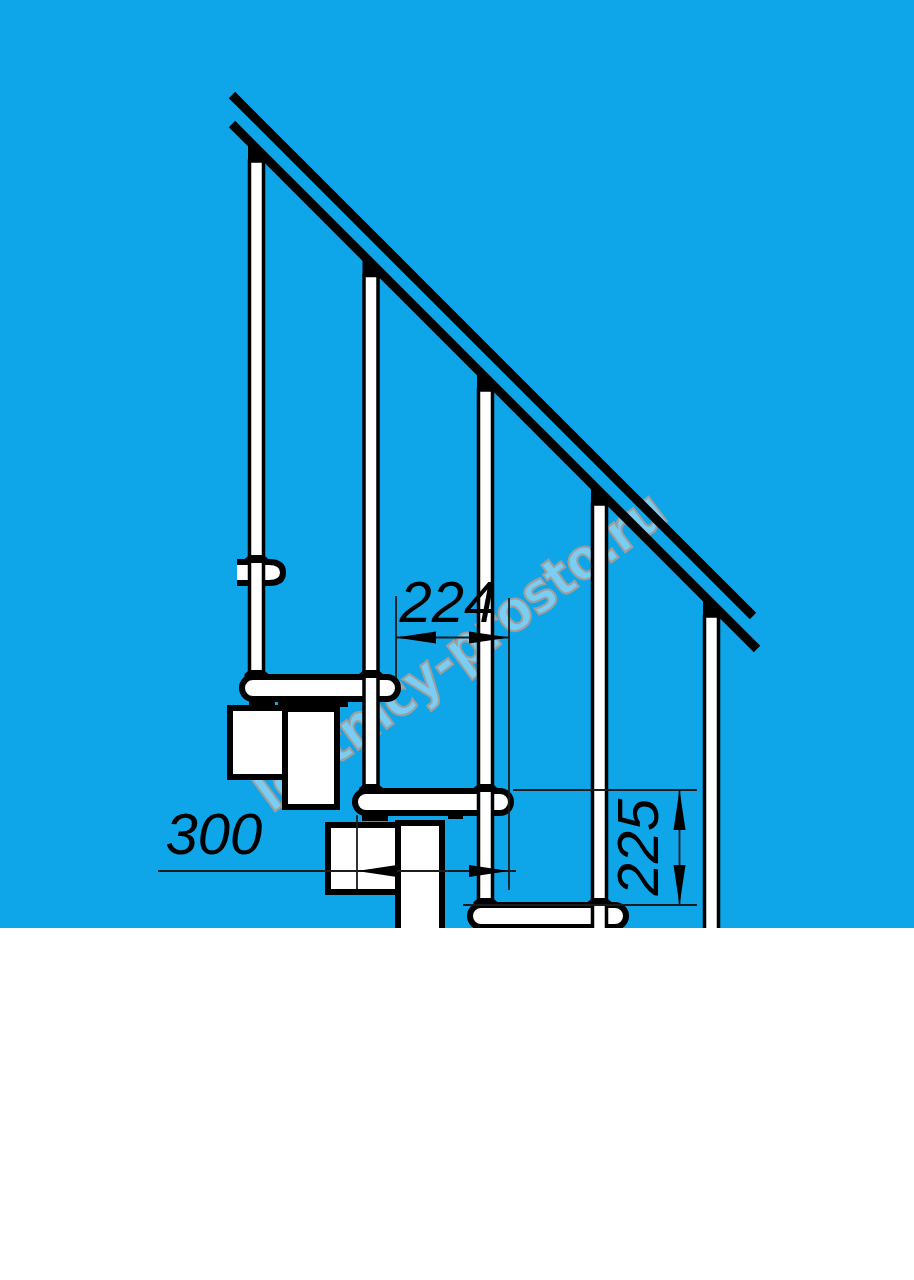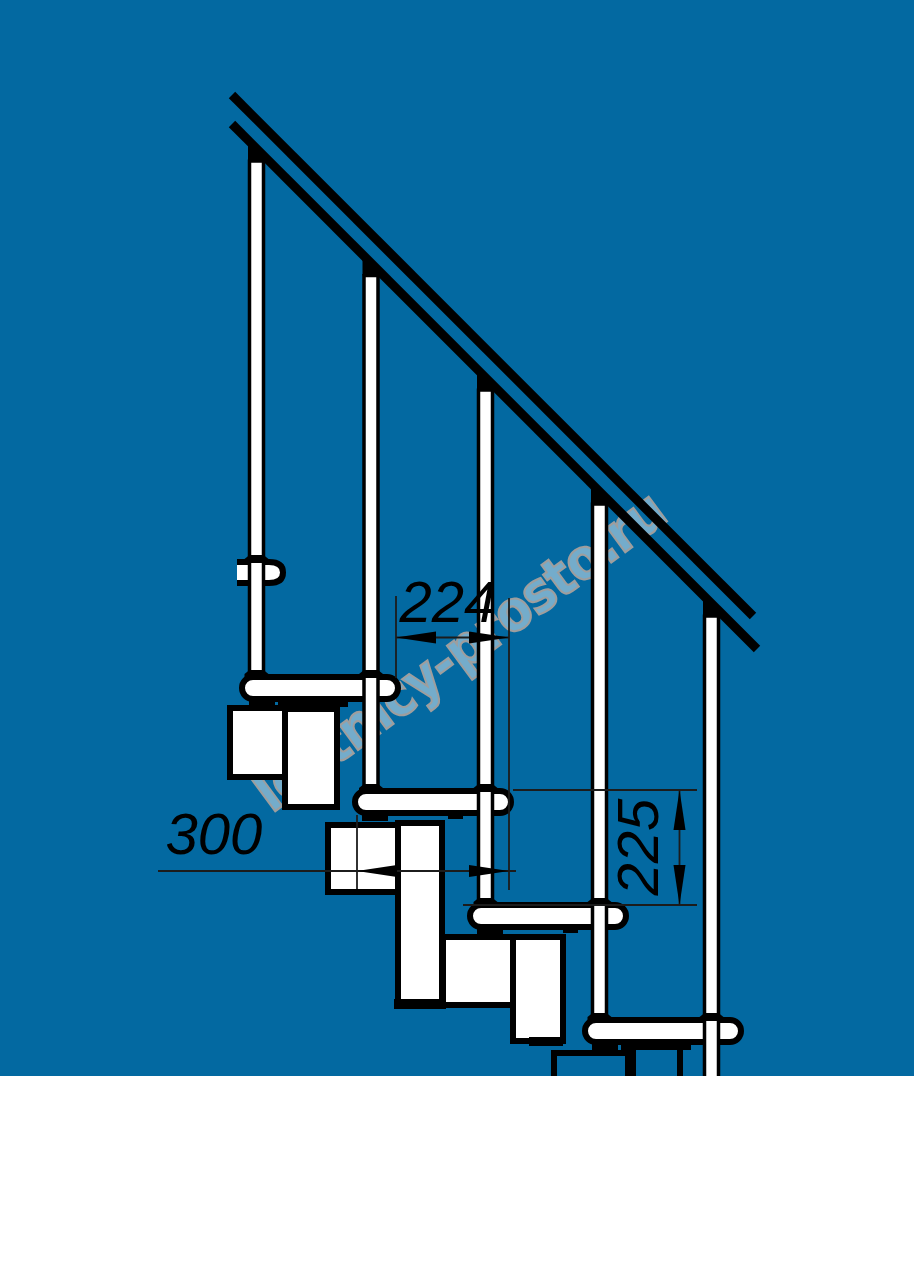--- a/index.html
+++ b/index.html
@@ -1,19 +1,19 @@
 <!DOCTYPE html>
 <html><head>
 <meta charset="utf-8">
 <style>
   html,body{margin:0;padding:0;background:#fff;}
   .canvas{
     position:relative;
-    width:914px;height:1076px;
-    background:#0369a1;
+    width:914px;height:928px;
+    background:#0ea5e9;
     overflow:hidden;
     font-family:"Liberation Sans", sans-serif;
   }
   svg{display:block;}
   .s6  {stroke:#000;stroke-width:6;fill:#fff;}
   .s6n {stroke:#000;stroke-width:6;fill:none;stroke-linecap:square;}
   .thin{stroke:#1c1c1c;stroke-width:1.8;fill:none;}
   .blk {fill:#000;stroke:none;}
   .balw{fill:#fff;stroke:none;}
   .ball{stroke:#000;stroke-width:3.5;fill:none;}

